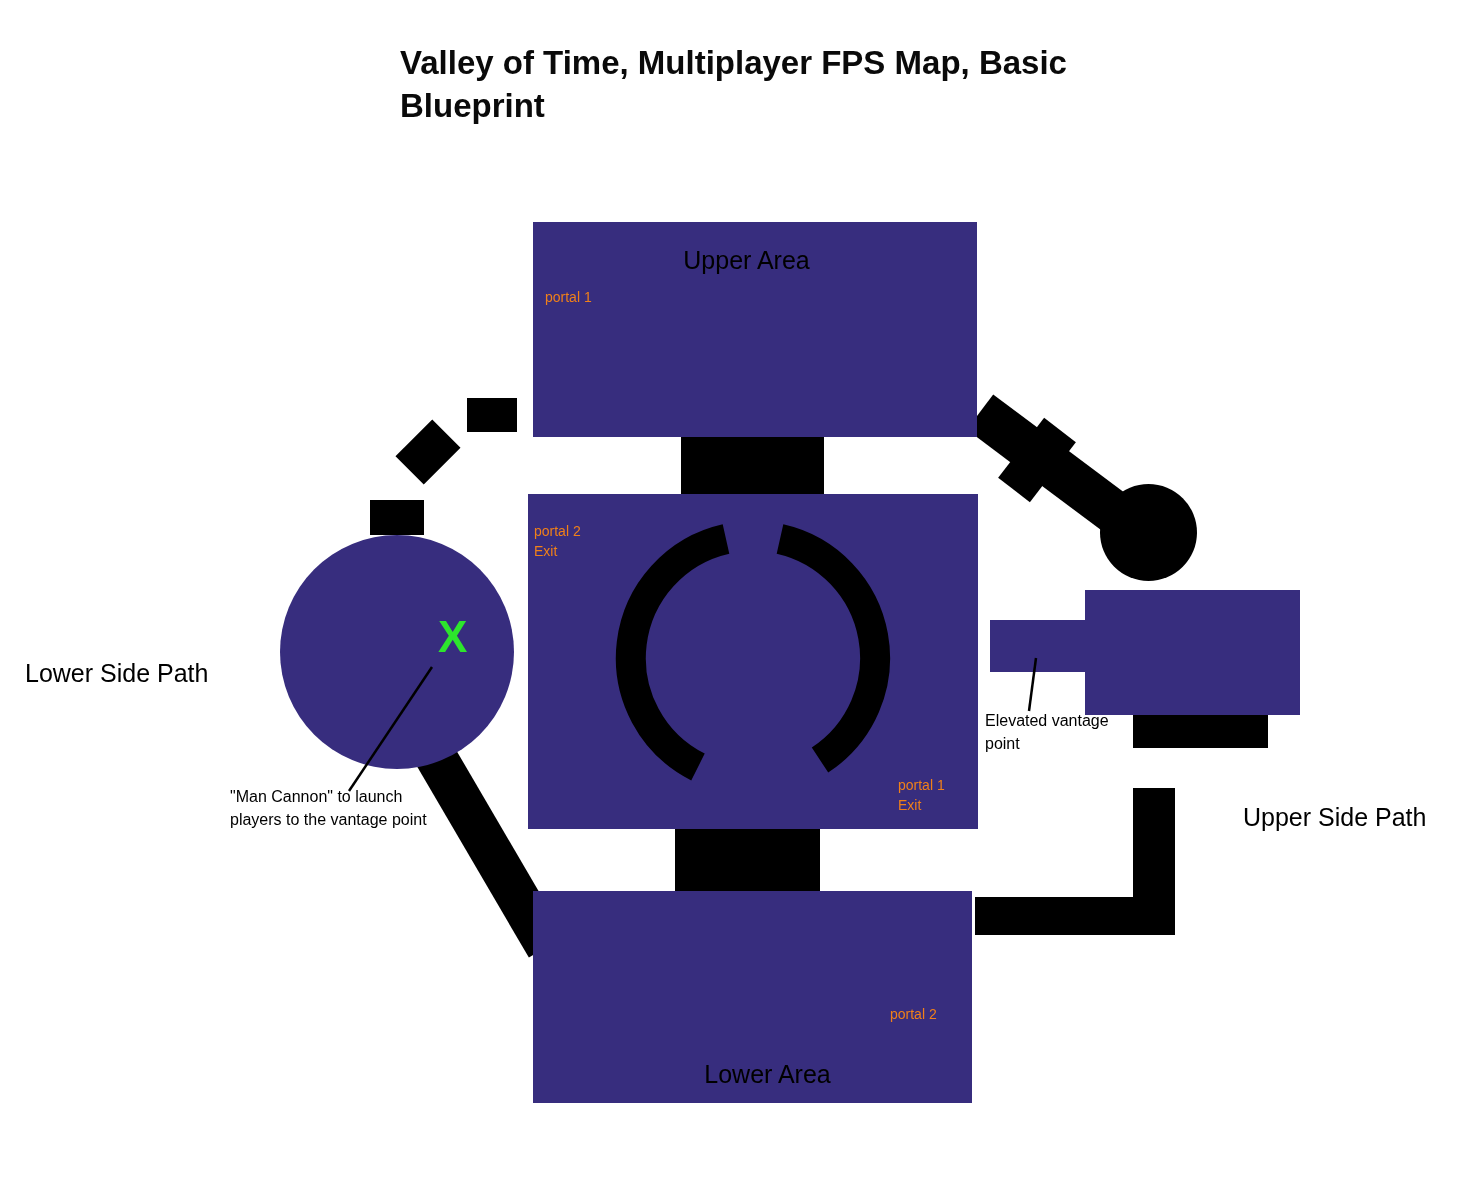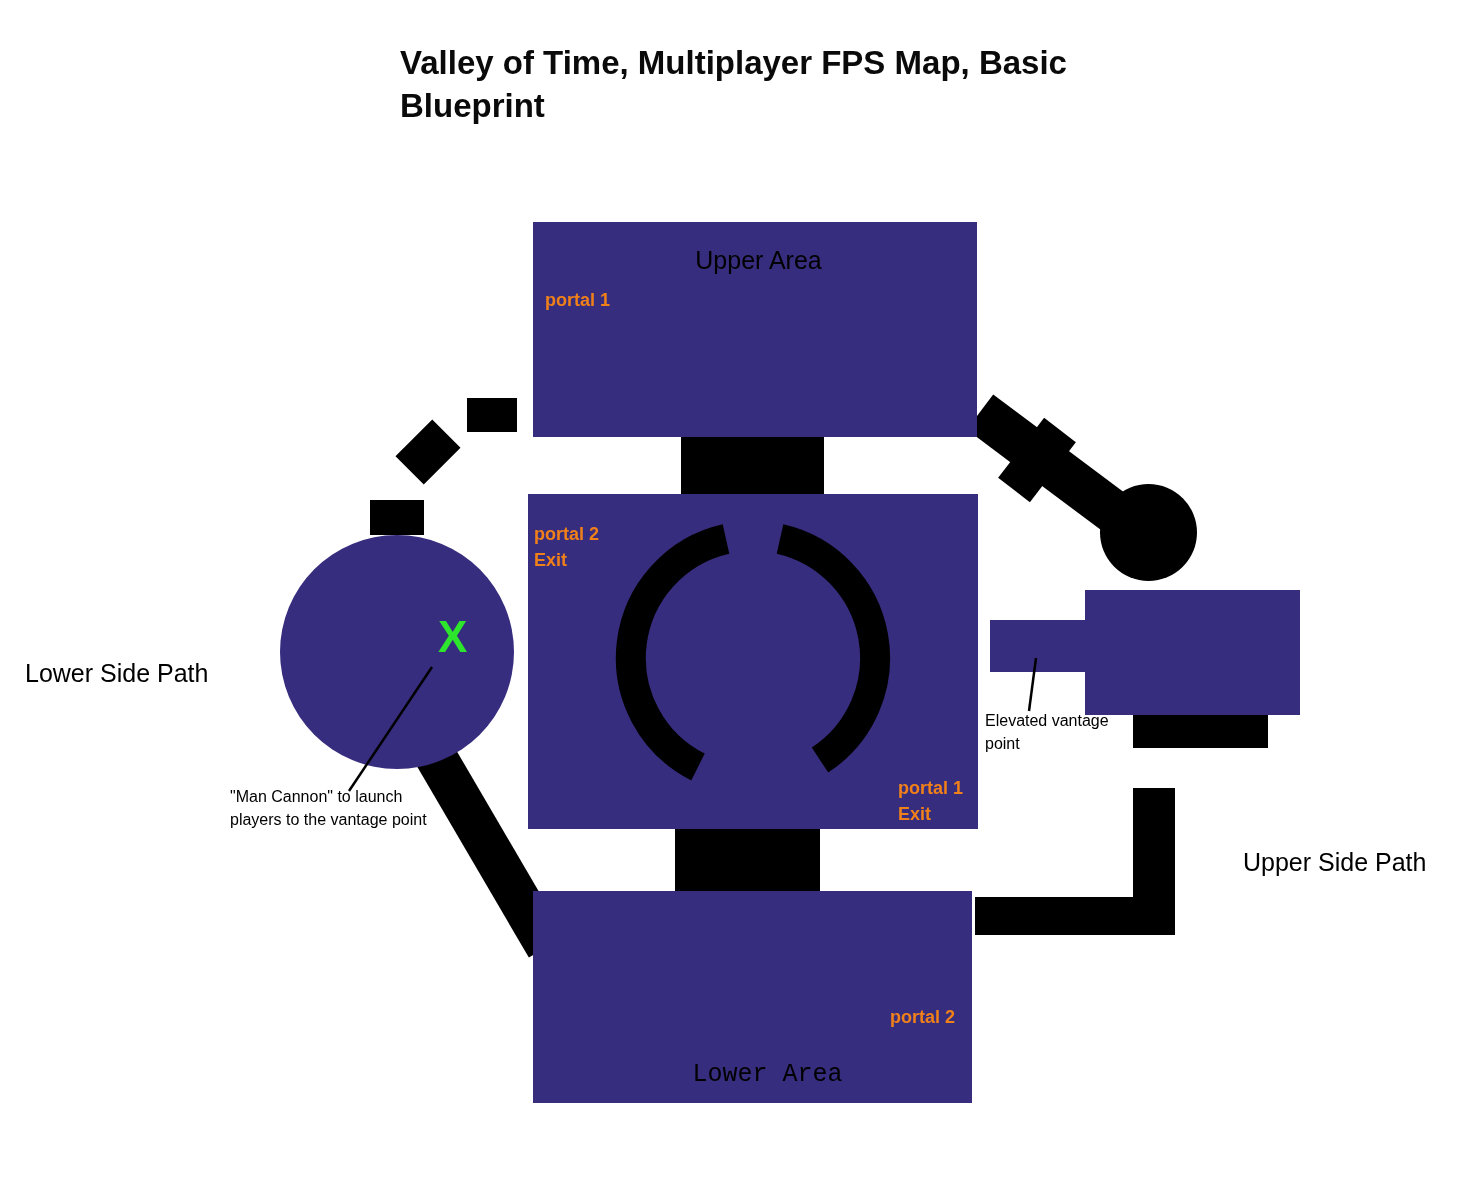--- a/index.html
+++ b/index.html
@@ -15,21 +15,21 @@
   .purple{background:var(--area-fill,#372d7e);}
   .black{background:var(--path-fill,#000);}
   .circle{border-radius:50%;}
   .z1{z-index:1;} .z2{z-index:2;} .z3{z-index:3;} .z4{z-index:4;}
   svg.layer{position:absolute;left:0;top:0;width:1470px;height:1184px;pointer-events:none;}
   .title{
     font-size:33px;font-weight:bold;line-height:1.3;color:#0a0a0a;
     letter-spacing:0px;
   }
   .area-label{font-size:25px;color:#000;text-align:center;}
-  .portal{font-size:18px;color:var(--portal-label,#f08019);line-height:1.45;font-weight:bold;}
+  .portal{font-size:14px;color:var(--portal-label,#f08019);line-height:1.45;}
   .side-label{font-size:25px;color:#000;white-space:nowrap;}
   .note{font-size:16px;line-height:1.42;color:#000;}
   .marker-x{
     font-size:44px;font-weight:bold;line-height:1;
     color:var(--marker-green,#2de52d);
     font-family:"Liberation Sans", sans-serif;
   }
 </style>
 </head>
 <body>
@@ -68,39 +68,39 @@
 
   <svg class="layer z3" viewBox="0 0 1470 1184">
     <path d="M 726 539 A 122 122 0 0 0 698 767" fill="none" stroke="#000" stroke-width="30"></path>
     <path d="M 780 539 A 122 122 0 0 1 820 760" fill="none" stroke="#000" stroke-width="30"></path>
     <line x1="432" y1="667" x2="349" y2="791" stroke="#000" stroke-width="2.5"></line>
     <line x1="1036" y1="658" x2="1029" y2="711" stroke="#000" stroke-width="2.5"></line>
   </svg>
 
   <div class="abs title z4" style="left:400px;top:42px;width:780px;">Valley of Time, Multiplayer FPS Map, Basic Blueprint</div>
 
-  <div class="abs area-label z4" style="left:533px;top:246px;width:427px;margin-left:12px;">Upper Area</div>
+  <div class="abs area-label z4" style="left:533px;top:246px;width:427px;">Upper Area</div>
   <div class="abs portal z4" style="left:545px;top:287px;">portal 1</div>
 
   <div class="abs portal z4" style="left:534px;top:521px;">
     <div>portal 2</div>
     <div>Exit</div>
   </div>
 
   <div class="abs portal z4" style="left:898px;top:775px;">
     <div>portal 1</div>
     <div>Exit</div>
   </div>
 
-  <div class="abs area-label z4" style="left:533px;top:1060px;width:469px;font-family:Liberation Mono, monospace;">Lower Area</div>
+  <div class="abs area-label z4" style="left:533px;top:1060px;width:469px;">Lower Area</div>
   <div class="abs portal z4" style="left:890px;top:1004px;">portal 2</div>
 
   <div class="abs side-label z4" style="left:25px;top:659px;">Lower Side Path</div>
 
-  <div class="abs side-label z4" style="left:1243px;top:848px;">Upper Side Path</div>
+  <div class="abs side-label z4" style="left:1243px;top:803px;">Upper Side Path</div>
 
   <div class="abs marker-x z4" style="left:438px;top:615px;">X</div>
 
   <div class="abs note z4" style="left:230px;top:786px;width:225px;">"Man Cannon" to launch players to the vantage point</div>
 
   <div class="abs note z4" style="left:985px;top:710px;width:145px;">Elevated vantage point</div>
 
 </div>
 
 </body></html>

